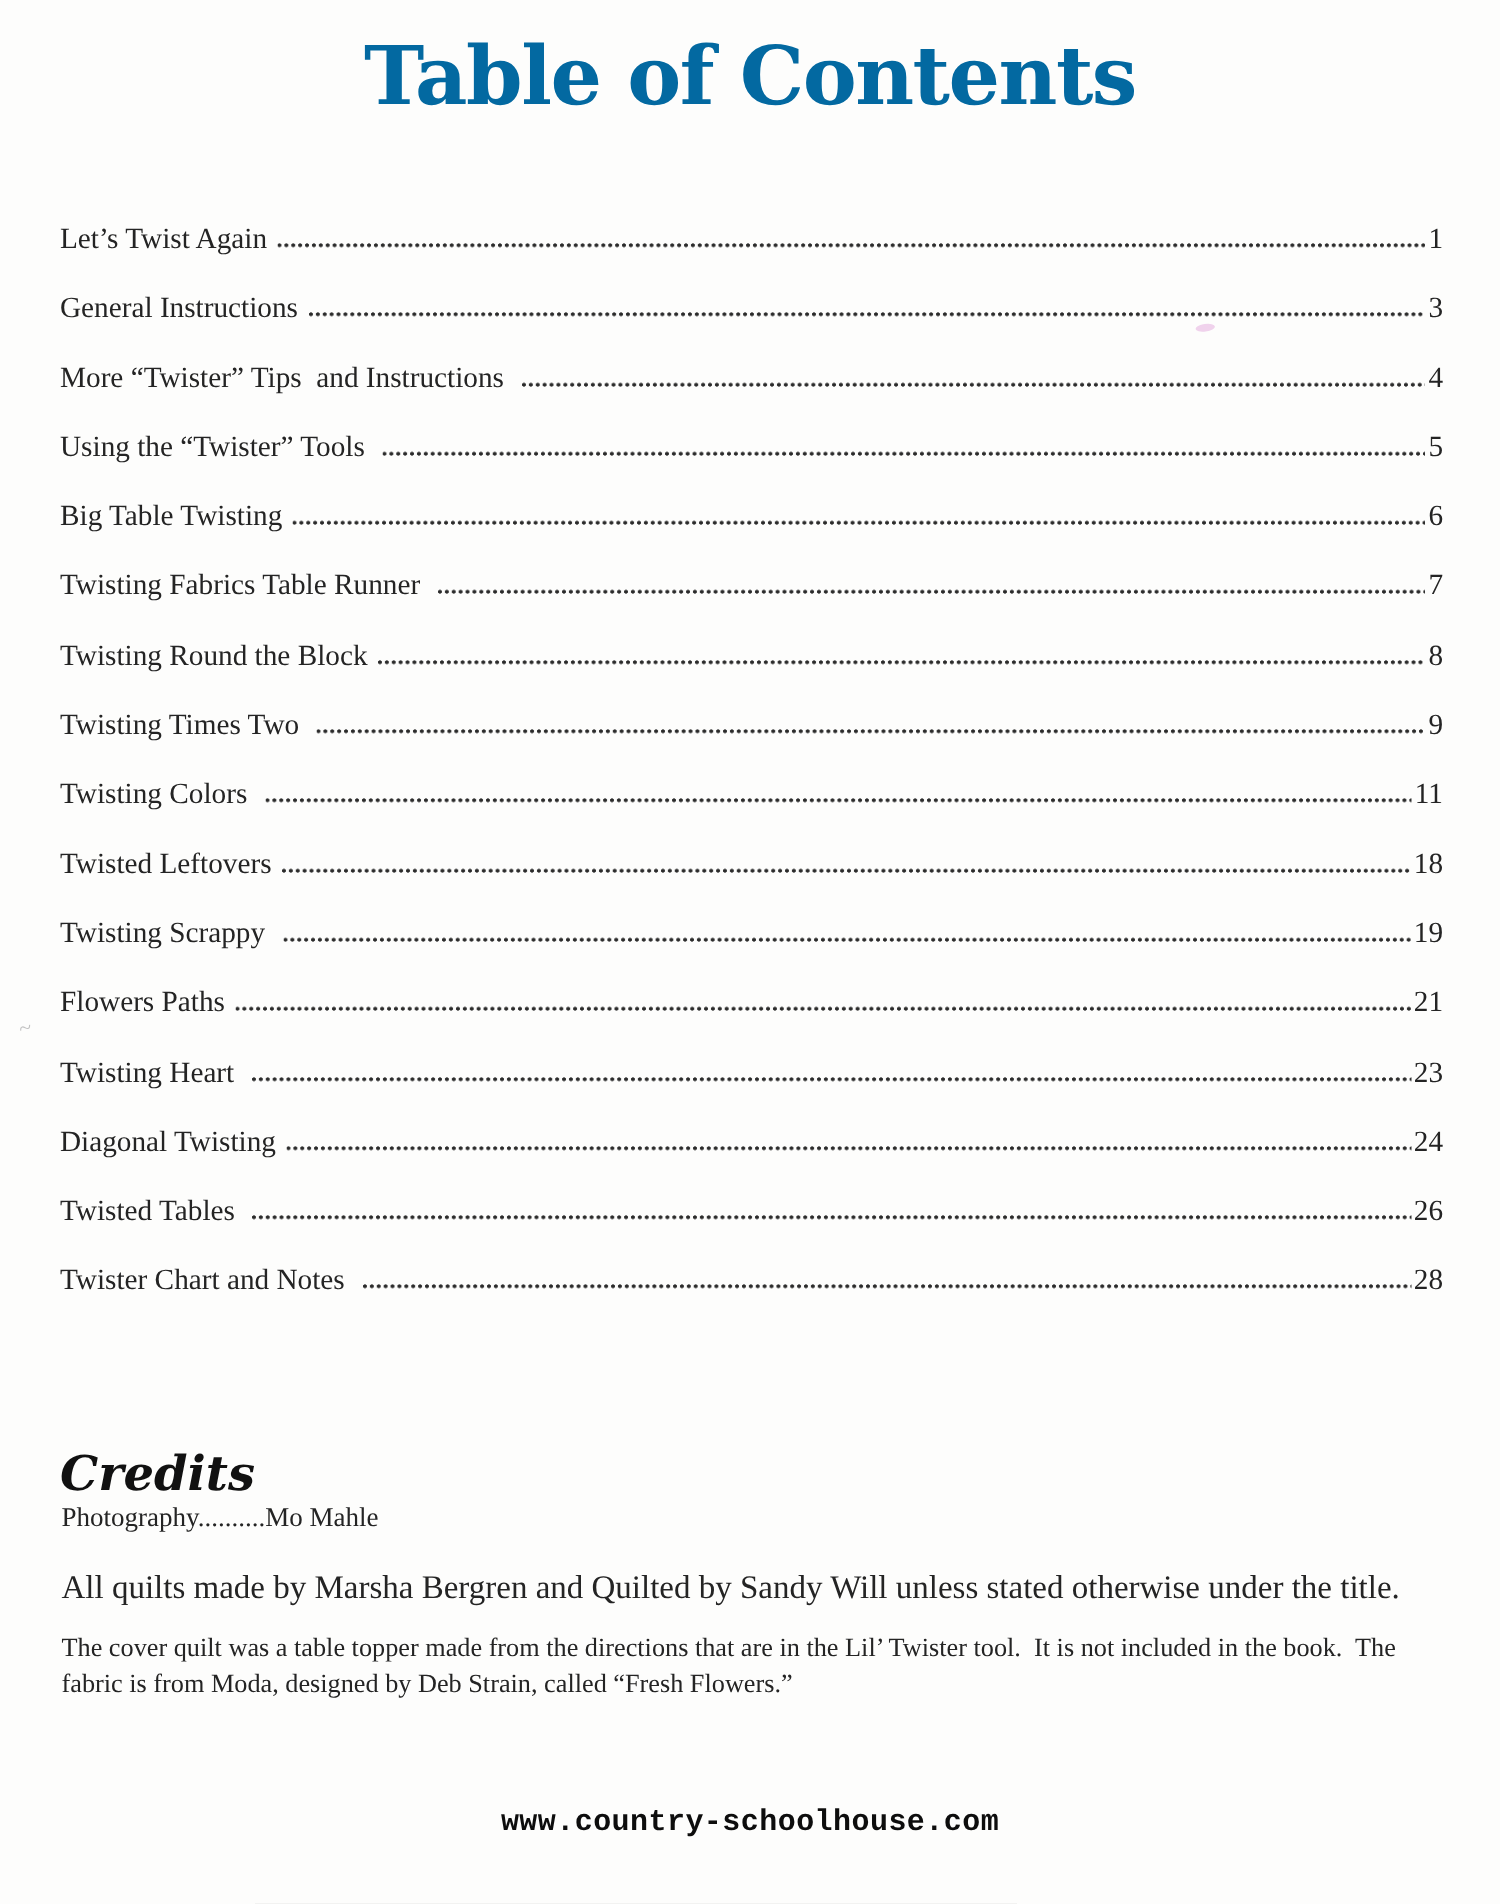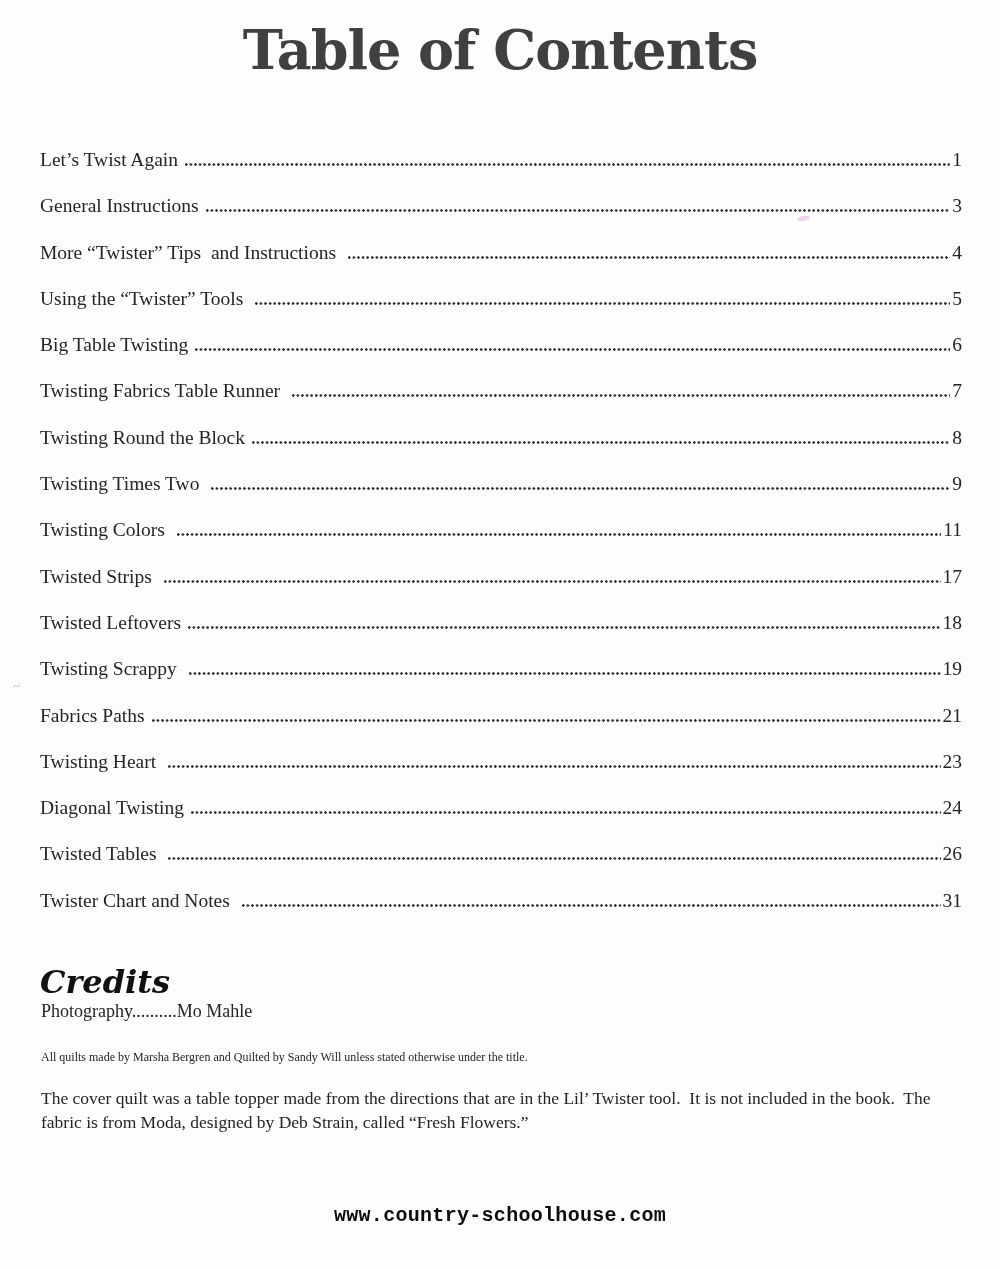--- a/index.html
+++ b/index.html
@@ -23,21 +23,21 @@
     position: absolute;
     top: 18px;
     left: 0;
     width: 100%;
     margin: 0;
     text-align: center;
     font-family: "DejaVu Serif", serif;
     font-weight: 700;
     font-size: 54px;
     letter-spacing: -1px;
-    color: #404040;
+    color: #0369a1;
   }
 
   
   .toc {
     position: absolute;
     top: 146px;
     left: 40px;
     right: 38px;
     margin: 0;
     padding: 0;
@@ -91,21 +91,21 @@
     font-size: 18px;
     white-space: pre-wrap;
     color: #242424;
   }
   .note-1 {
     position: absolute;
     top: 1046px;
     left: 41px;
     width: 910px;
     margin: 0;
-    font-size: 12px;
+    font-size: 22px;
     line-height: 23.5px;
     white-space: pre-wrap;
     color: #242424;
   }
   .note-2 {
     position: absolute;
     top: 1087px;
     left: 41px;
     width: 905px;
     margin: 0;
@@ -198,36 +198,31 @@
       <span class="toc-label">Twisting Times Two </span>
       <span class="leader"></span>
       <span class="toc-page">9</span>
     </li>
       <li class="toc-row">
       <span class="toc-label">Twisting Colors </span>
       <span class="leader"></span>
       <span class="toc-page">11</span>
     </li>
       <li class="toc-row">
-      <span class="toc-label">Twisted Strips </span>
-      <span class="leader"></span>
-      <span class="toc-page">17</span>
-    </li>
-      <li class="toc-row">
       <span class="toc-label">Twisted Leftovers</span>
       <span class="leader"></span>
       <span class="toc-page">18</span>
     </li>
       <li class="toc-row">
       <span class="toc-label">Twisting Scrappy </span>
       <span class="leader"></span>
       <span class="toc-page">19</span>
     </li>
       <li class="toc-row">
-      <span class="toc-label">Fabrics Paths</span>
+      <span class="toc-label">Flowers Paths</span>
       <span class="leader"></span>
       <span class="toc-page">21</span>
     </li>
       <li class="toc-row">
       <span class="toc-label">Twisting Heart </span>
       <span class="leader"></span>
       <span class="toc-page">23</span>
     </li>
       <li class="toc-row">
       <span class="toc-label">Diagonal Twisting</span>
@@ -235,21 +230,21 @@
       <span class="toc-page">24</span>
     </li>
       <li class="toc-row">
       <span class="toc-label">Twisted Tables </span>
       <span class="leader"></span>
       <span class="toc-page">26</span>
     </li>
       <li class="toc-row">
       <span class="toc-label">Twister Chart and Notes </span>
       <span class="leader"></span>
-      <span class="toc-page">31</span>
+      <span class="toc-page">28</span>
     </li>
     </ol>
 
   <h2 class="credits-heading">Credits</h2>
 
   <p class="photo-line">Photography..........Mo Mahle</p>
 
   <p class="note-1">All quilts made by Marsha Bergren and Quilted by Sandy Will unless stated otherwise under the title.</p>
 
   <p class="note-2">The cover quilt was a table topper made from the directions that are in the Lil’ Twister tool.  It is not included in the book.  The fabric is from Moda, designed by Deb Strain, called “Fresh Flowers.”</p>

